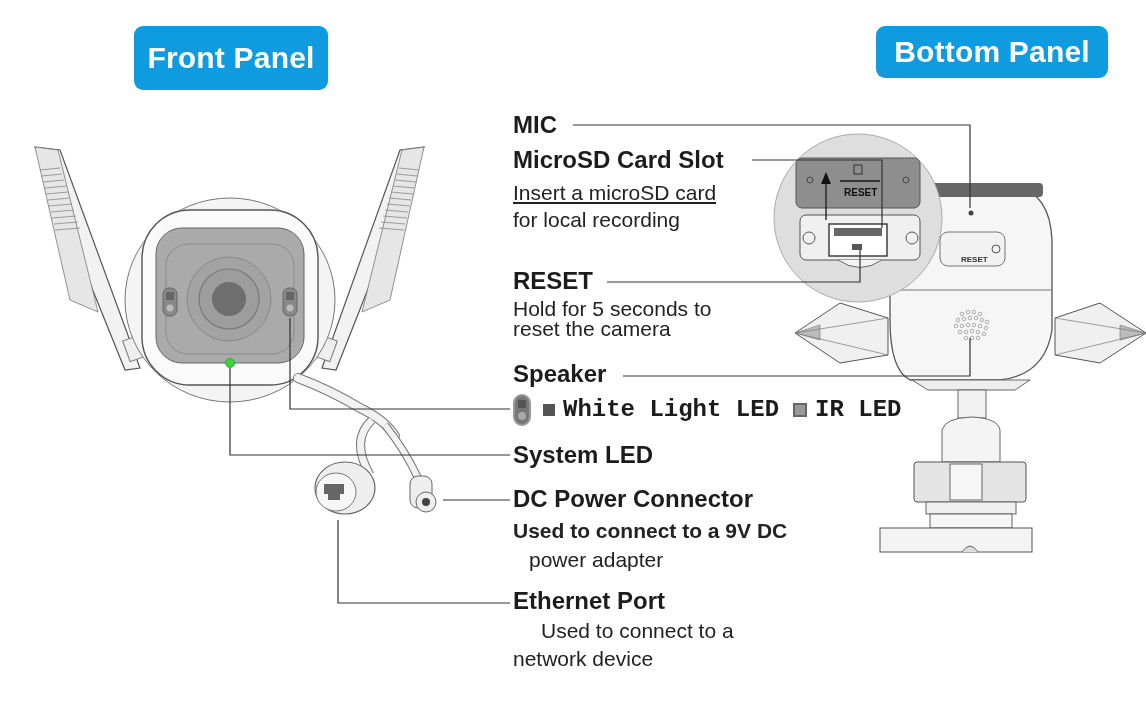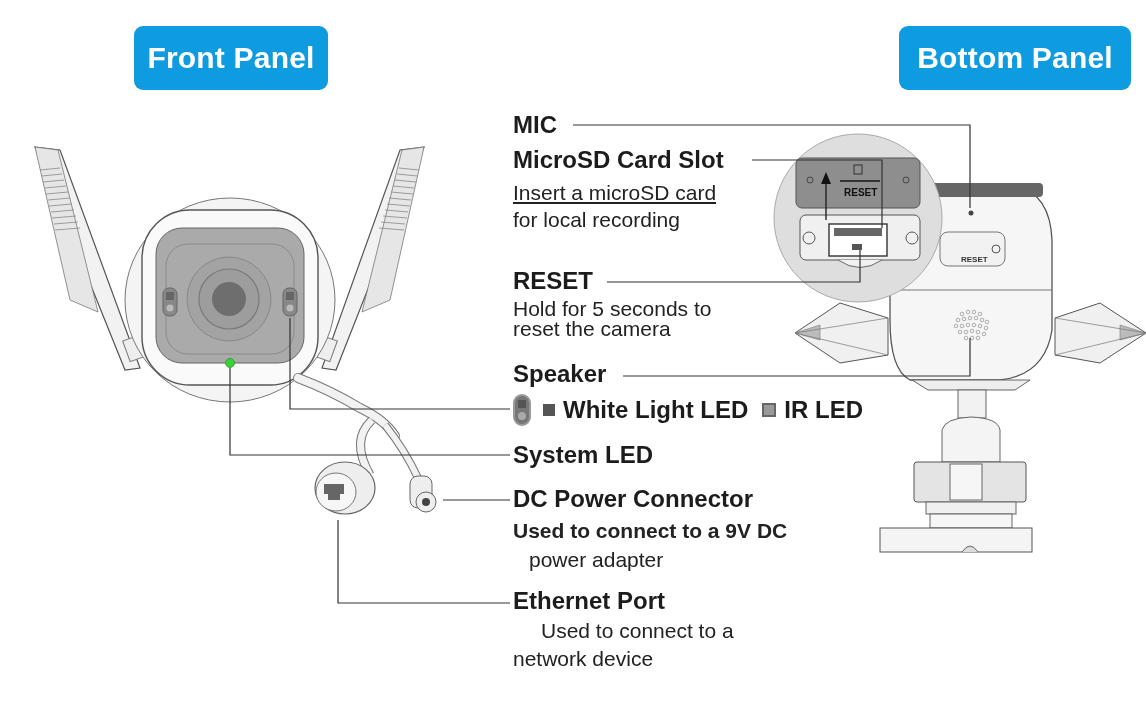--- a/index.html
+++ b/index.html
@@ -2,26 +2,26 @@
 <html><head>
   <meta charset="utf-8">
   <style>
     html, body { margin: 0; padding: 0; background: #ffffff; }
     body { width: 1146px; height: 712px; position: relative; overflow: hidden;
            font-family: "Liberation Sans", "DejaVu Sans", sans-serif; color: #1a1a1a; }
     .panel-badge { position: absolute; background: #0e9be0; color: #fff; border-radius: 9px;
                    font-size: 30px; font-weight: bold; display: flex; align-items: center;
                    justify-content: center; letter-spacing: 0.2px; }
     #badge-front { left: 134px; top: 26px; width: 194px; height: 64px; }
-    #badge-bottom { left: 899px; top: 26px; width: 232px; height: 64px; text-align: center; }
+    #badge-bottom { left: 876px; top: 26px; width: 232px; height: 52px; text-align: center; }
     svg#art { position: absolute; left: 0; top: 0; }
     .lbl { position: absolute; white-space: nowrap; }
     .title { font-size: 24px; font-weight: bold; line-height: 30px; color: #1c1c1c; }
     .desc { font-size: 21px; line-height: 28px; color: #222; }
-    .led-row { position: absolute; left: 513px; top: 394px; display: flex; align-items: center; gap: 8px; }
+    .led-row { position: absolute; left: 513px; top: 394px; display: flex; align-items: center; gap: 8px; font-family: Liberation Mono, monospace; }
     .led-pill { width: 18px; height: 32px; border-radius: 9px; background: #777; border: 2px solid #999;
                 box-sizing: border-box; position: relative; }
     .led-pill::before { content: ""; position: absolute; left: 3px; top: 4px; width: 8px; height: 8px; background: #555; }
     .led-pill::after { content: ""; position: absolute; left: 3px; top: 16px; width: 8px; height: 8px; border-radius: 50%; background: #aaa; }
     .sq-dark { width: 12px; height: 12px; background: #555; margin-left: 4px; }
     .sq-ir { width: 10px; height: 10px; background: #9a9a9a; border: 2px solid #666; margin-left: 6px; }
   </style>
 </head>
 <body>
 

